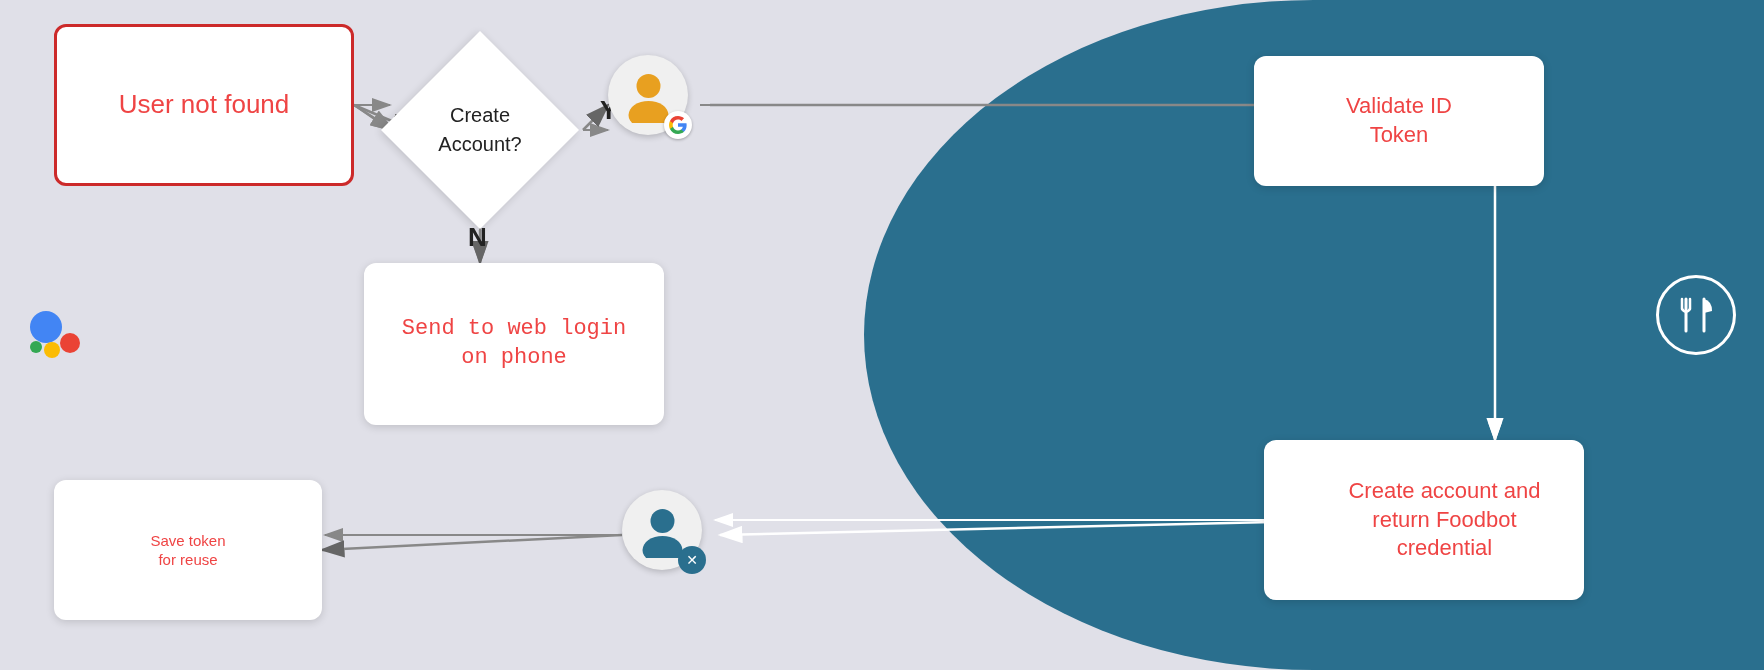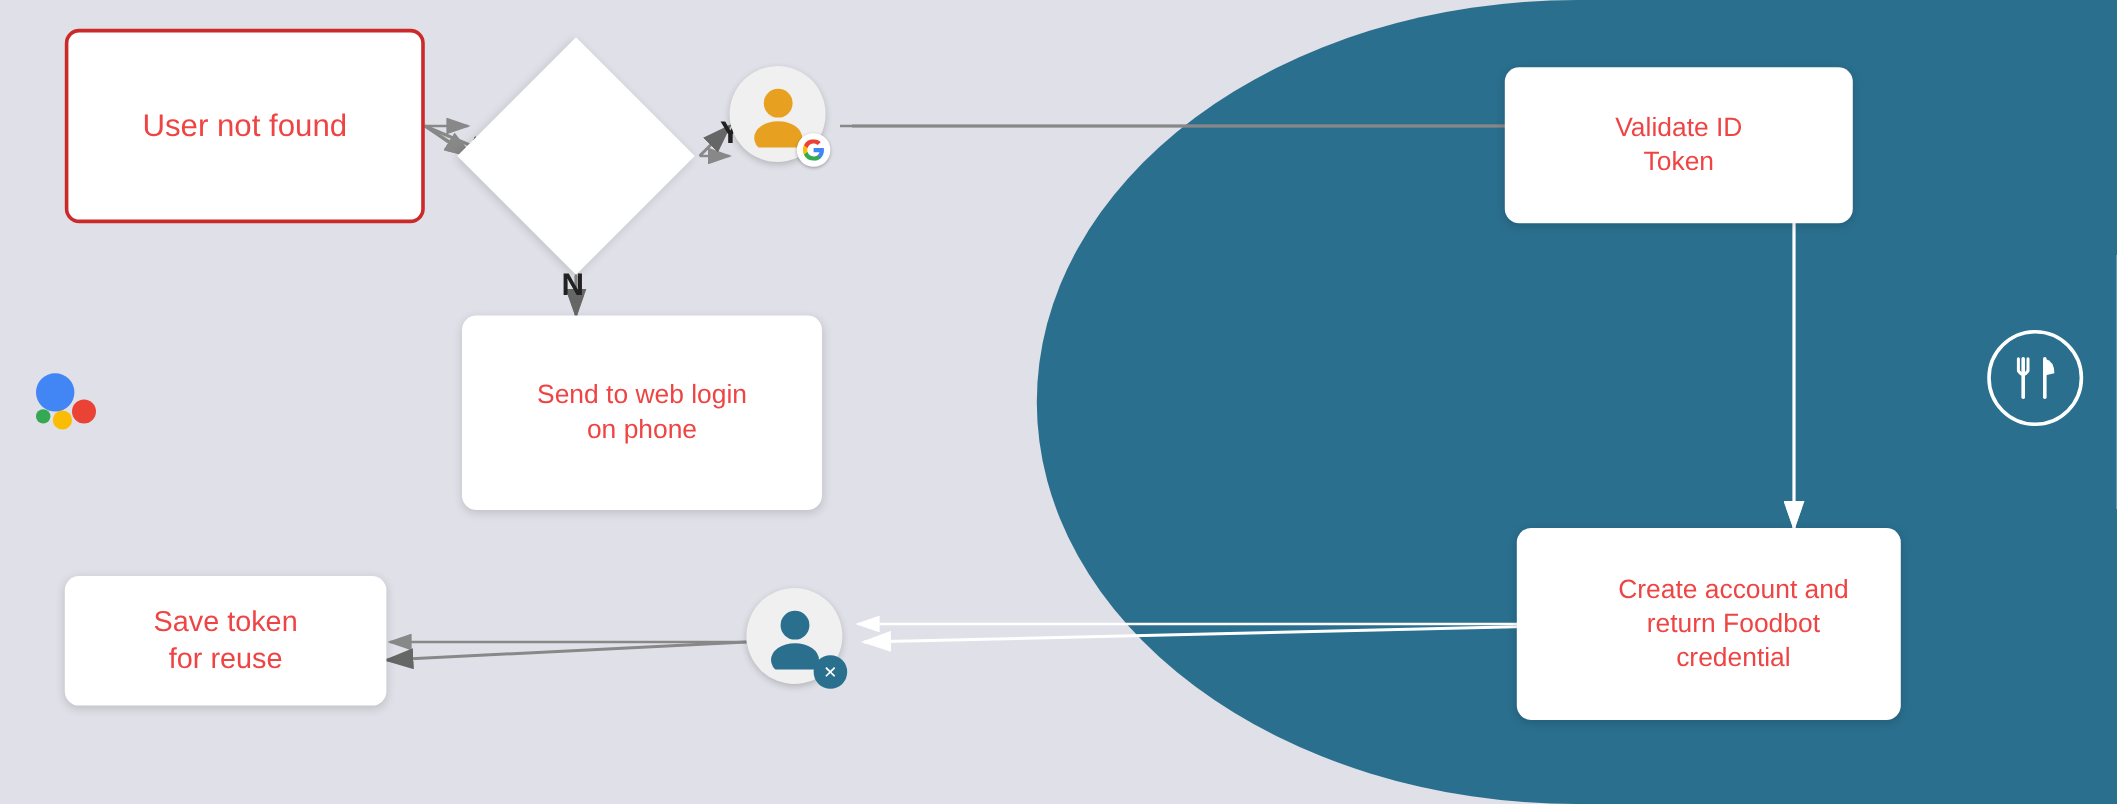--- a/index.html
+++ b/index.html
@@ -47,36 +47,37 @@
     .node-user-not-found {
       left: 54px;
       top: 24px;
       width: 300px;
       height: 162px;
       border: 3px solid #cc2a2a;
       font-size: 26px;
     }
 
     .node-send-web {
-      left: 385px;
+      left: 364px;
       top: 263px;
       width: 300px;
       height: 162px;
       border: none;
       box-shadow: 0 2px 8px rgba(0,0,0,0.15);
+      font-family: Liberation Mono, monospace;
     }
 
     .node-save-token {
       left: 54px;
       top: 480px;
       width: 268px;
-      height: 108px;
+      height: 140px;
       border: none;
       box-shadow: 0 2px 8px rgba(0,0,0,0.15);
-      font-size: 24px;
+      font-size: 15px;
     }
 
     .node-validate {
       right: 220px;
       top: 56px;
       width: 290px;
       height: 130px;
       border: none;
       box-shadow: 0 2px 8px rgba(0,0,0,0.15);
       background: white;
@@ -249,20 +250,23 @@
 
   <line x1="622" y1="535" x2="322" y2="550" stroke="#888" stroke-width="2.5" marker-end="url(#ah-dark)"></line>
 </svg>
 
 <div class="node-box node-user-not-found">
   <span>User not found</span>
 </div>
 
 <div class="diamond-container">
   <div class="diamond"></div>
+  <div class="diamond-label">
+    <span style="font-size:20px; line-height:1.3;">Create<br>Account?</span>
+  </div>
 </div>
 
 <div class="label-y">
   <span>Y</span>
 </div>
 
 <div class="label-n">
   <span>N</span>
 </div>
 

